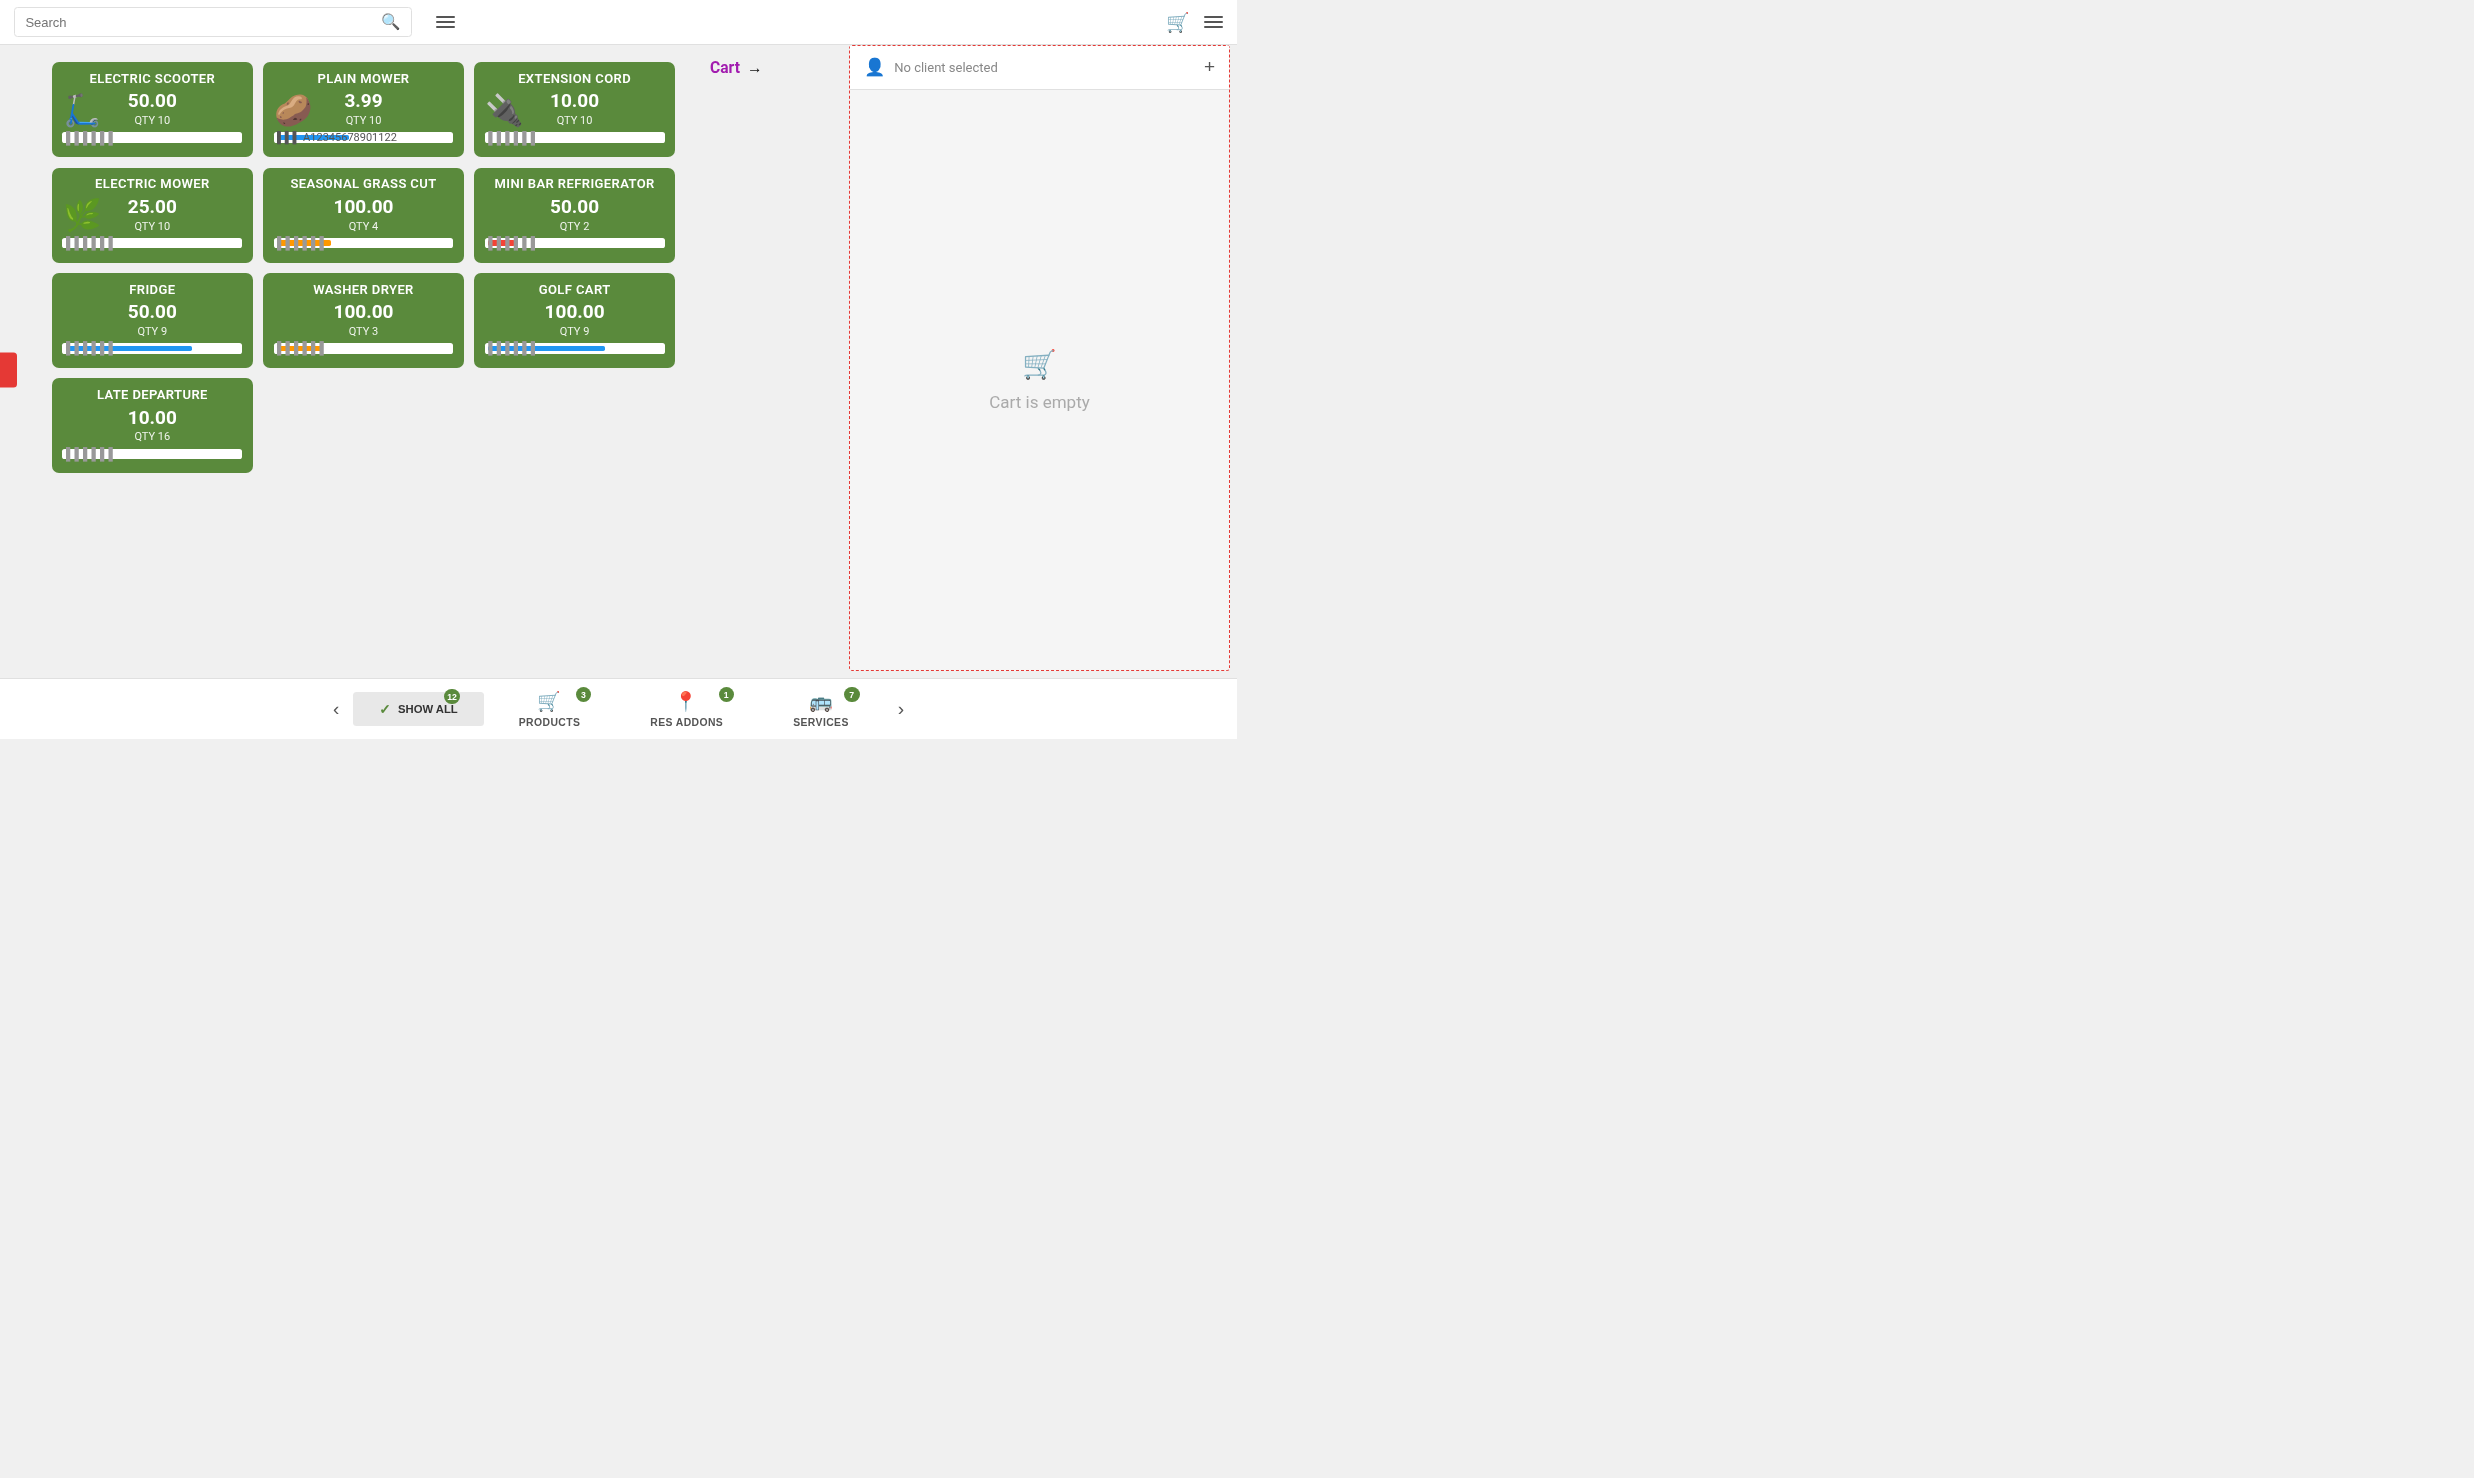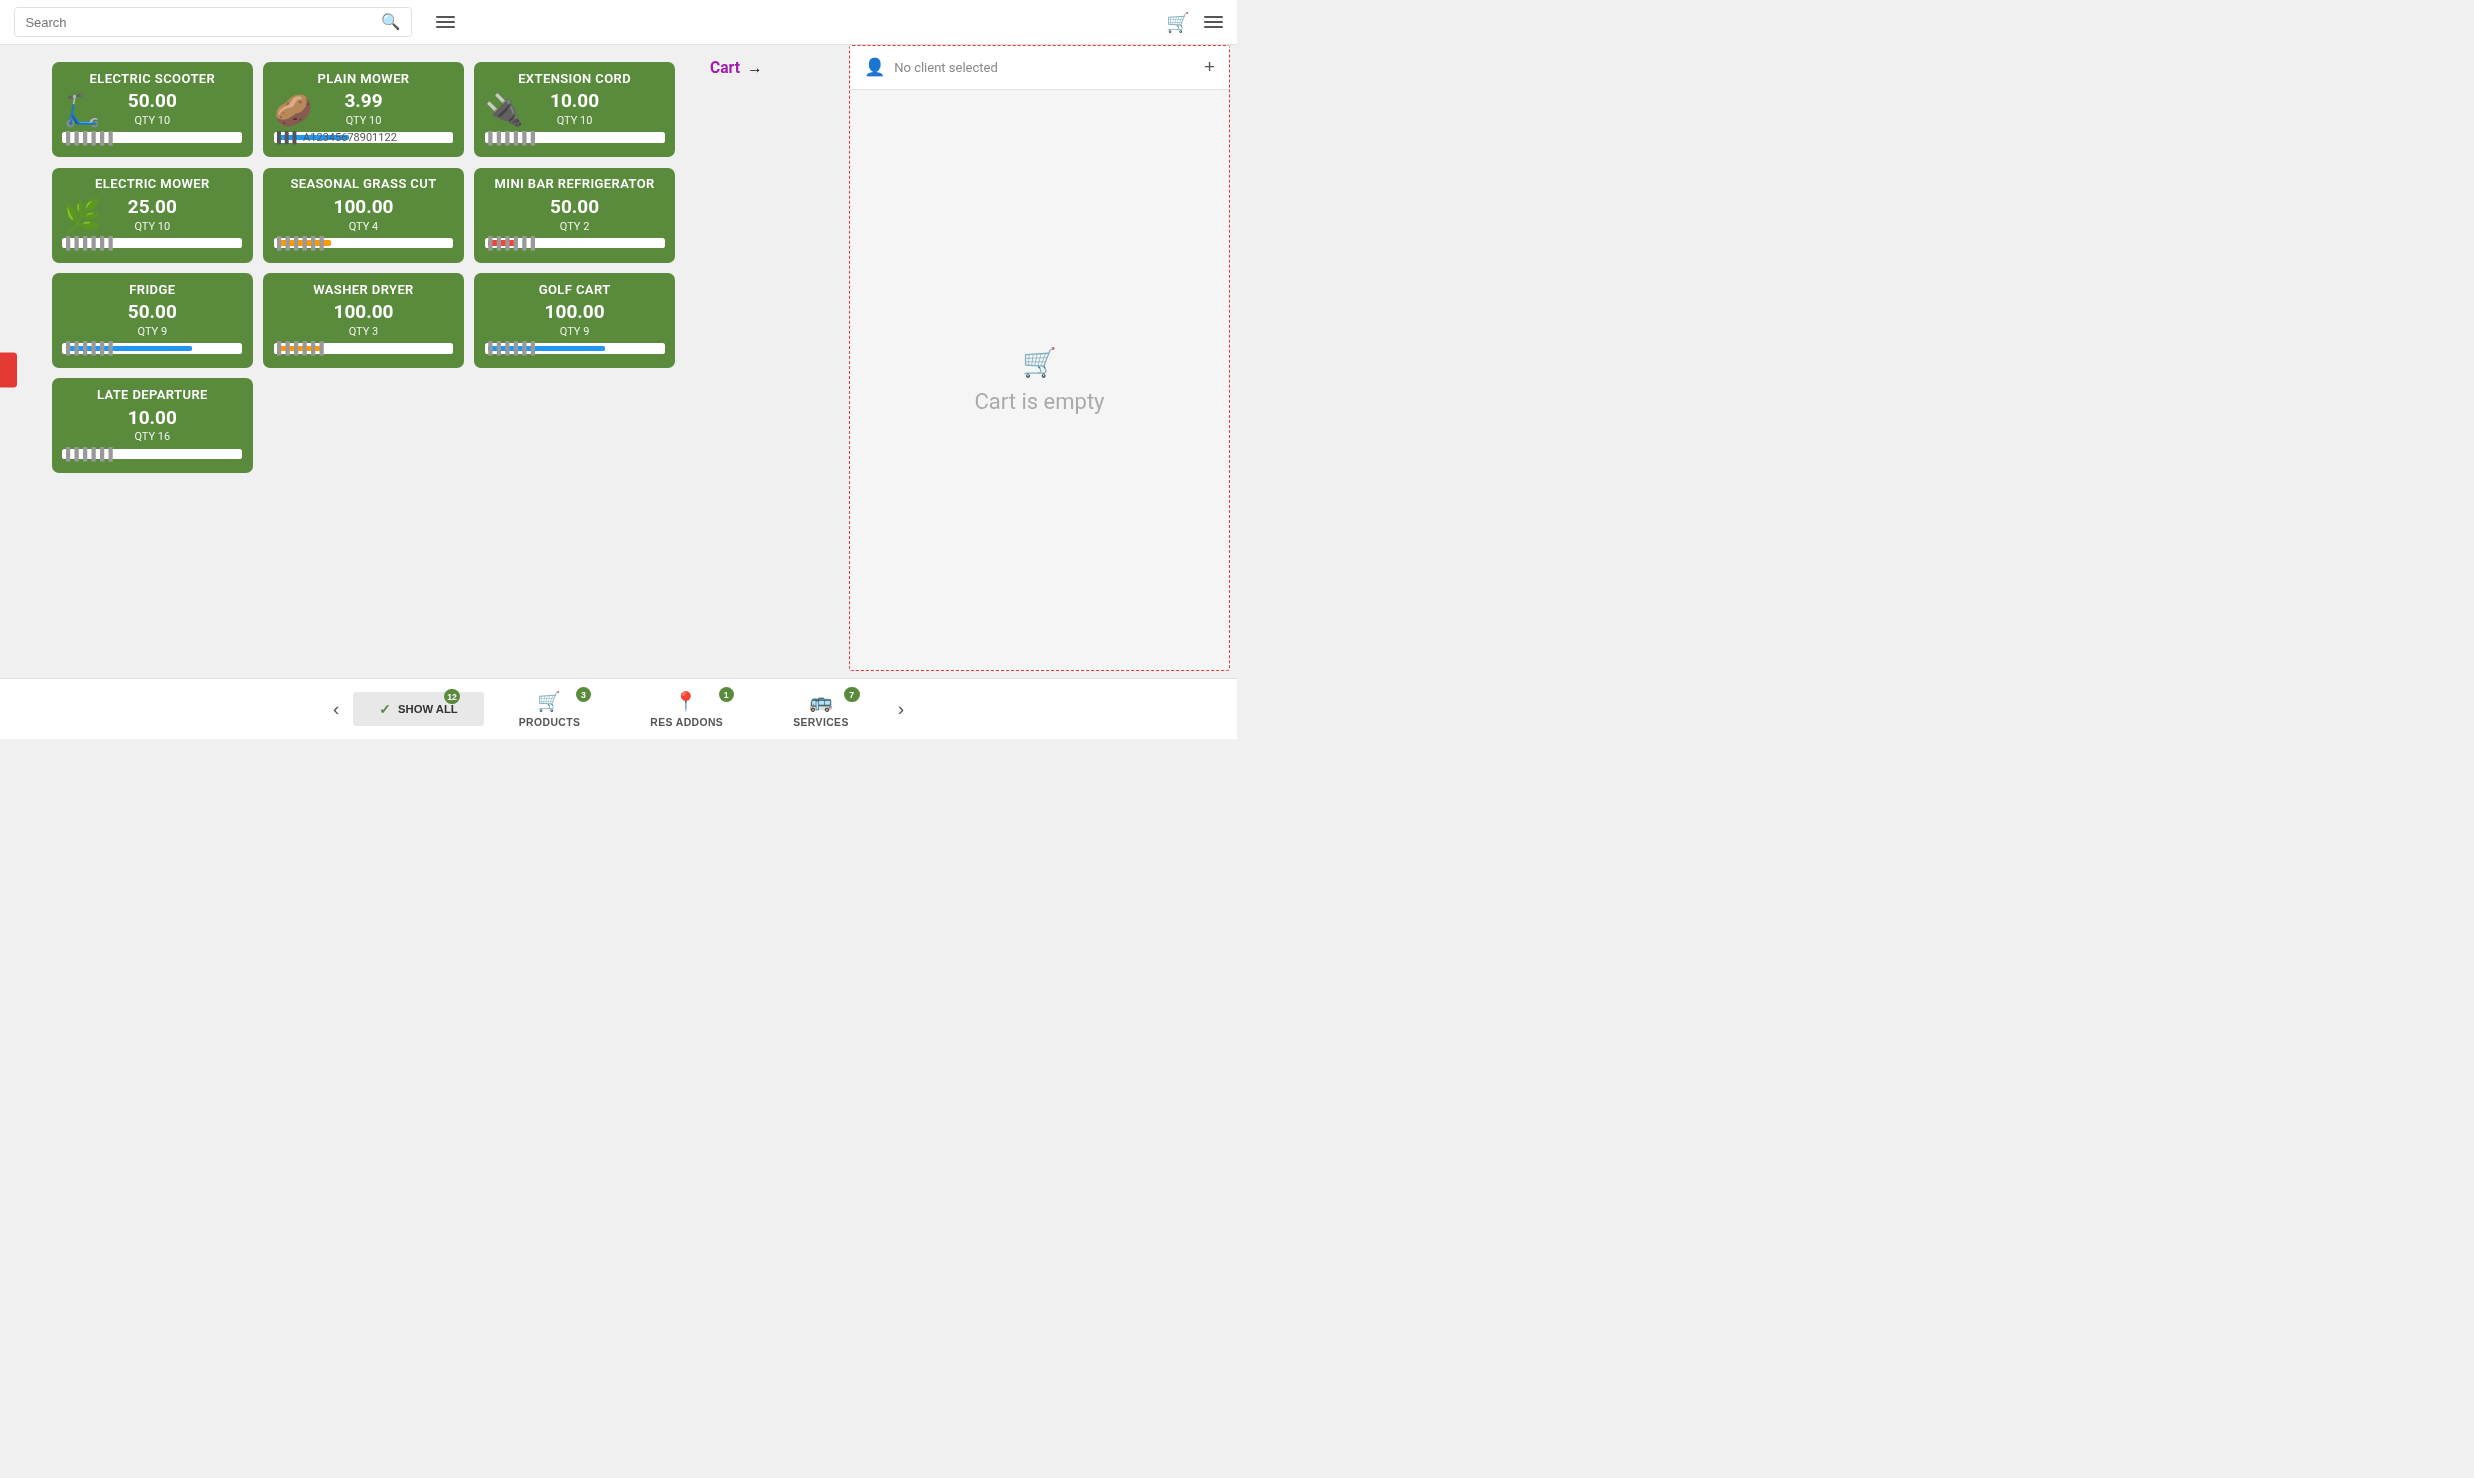--- a/index.html
+++ b/index.html
@@ -203,21 +203,21 @@
       justify-content: center;
       flex-direction: column;
       gap: 10.4px;
     }
     .cart-empty-icon {
       font-size: 28px;
       color: #aaa;
     }
     .cart-empty-text {
       color: #aaa;
-      font-size: 22px;
+      font-size: 17px;
     }
 
     
     .cart-annotation {
       position: absolute;
       top: 59px;
       left: 710px;
       display: flex;
       align-items: center;
       gap: 7px;

